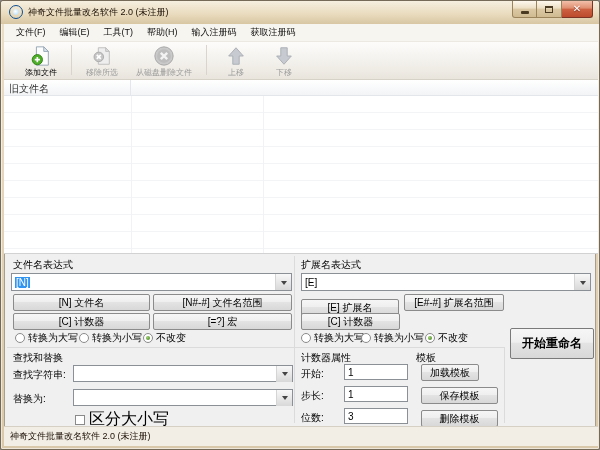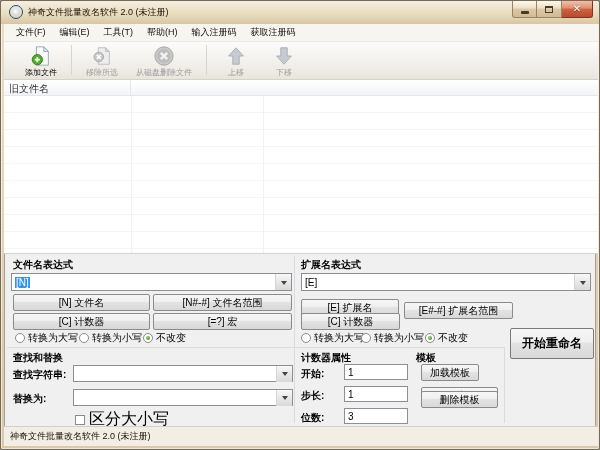--- a/index.html
+++ b/index.html
@@ -57,21 +57,21 @@
   .hcol{font-size:10px;color:#333;padding:2px 0 0 5px;border-right:1px solid #e3e6ea;white-space:nowrap;overflow:hidden;}
   .hcol.c1{width:127px}.hcol.c2{width:132px}.hcol.c3{flex:1;border-right:none;}
   .list-body{position:absolute;left:0;top:16px;right:0;bottom:0;
     background:repeating-linear-gradient(to bottom,#ffffff 0 16px,#f2f4f6 16px 17px);}
   .vgrid{position:absolute;top:0;bottom:0;width:1px;background:#f0f2f4;}
 
   
   .vline,.hline{position:absolute;background:#dbdbdb;}
 
   
-  .lbl{position:absolute;font-size:10px;color:#000;white-space:nowrap;font-weight:bold;}
+  .lbl{position:absolute;font-size:10px;color:#000;white-space:nowrap;}
   .combo{position:absolute;height:18px;background:#fff;border:1px solid #8b9097;display:flex;align-items:center;}
   .combo .cval{flex:1;font-size:10px;padding-left:3px;white-space:nowrap;overflow:hidden;}
   .combo .sel{background:#3194f1;color:#fff;padding:1px 1px;}
   .combo .drop{width:16px;height:16px;margin-right:0px;border-left:1px solid #d5d5d5;
     background:linear-gradient(#f8f8f8,#e8e8e8 50%,#d8d8d8);display:flex;align-items:center;justify-content:center;}
   .combo .drop::after{content:"";border:3px solid transparent;border-top:4px solid #444;margin-top:4px;}
   .combo.small{height:17px;}
   .btn{position:absolute;height:17px;border:1px solid #8b8b8b;border-radius:2px;
     background:linear-gradient(#f6f6f6,#efefef 45%,#e3e3e3 50%,#d8d8d8);
     font-size:10px;color:#000;display:flex;align-items:center;justify-content:center;white-space:nowrap;}
@@ -209,21 +209,21 @@
     <span class="radio on"></span>
     <span>不改变</span>
   </div>
 
   <div class="lbl" style="left:300px;top:257px">扩展名表达式</div>
   <div class="combo" style="left:300px;top:272px;width:290px">
     <span class="cval">[E]</span>
     <span class="drop"></span>
   </div>
   <div class="btn" style="left:300px;top:298px;width:98px">[E] 扩展名</div>
-  <div class="btn" style="left:403px;top:301px;width:109px">[E#-#] 扩展名范围</div>
+  <div class="btn" style="left:403px;top:293px;width:100px">[E#-#] 扩展名范围</div>
   <div class="btn" style="left:300px;top:312px;width:99px">[C] 计数器</div>
   <div class="radio-item" style="left:300px;top:330px">
     <span class="radio"></span>
     <span>转换为大写</span>
   </div>
   <div class="radio-item" style="left:360px;top:330px">
     <span class="radio"></span>
     <span>转换为小写</span>
   </div>
   <div class="radio-item" style="left:424px;top:330px">
@@ -253,20 +253,20 @@
   <div class="lbl" style="left:300px;top:366px">开始:</div>
   <input class="txt" style="left: 343px; top: 363px; width: 64px;" value="1">
   <div class="lbl" style="left:300px;top:388px">步长:</div>
   <input class="txt" style="left: 343px; top: 385px; width: 64px;" value="1">
   <div class="lbl" style="left:300px;top:410px">位数:</div>
   <input class="txt" style="left: 343px; top: 407px; width: 64px;" value="3">
 
   <div class="lbl" style="left:415px;top:350px">模板</div>
   <div class="btn" style="left:420px;top:363px;width:58px">加载模板</div>
   <div class="btn" style="left:420px;top:386px;width:77px">保存模板</div>
-  <div class="btn" style="left:420px;top:390px;width:77px">删除模板</div>
+  <div class="btn" style="left:420px;top:409px;width:77px">删除模板</div>
 
   <div class="statusbar">
     <span class="status-text">神奇文件批量改名软件 2.0 (未注册)</span>
   </div>
 
 </div>
 </div>
 
 </body></html>

